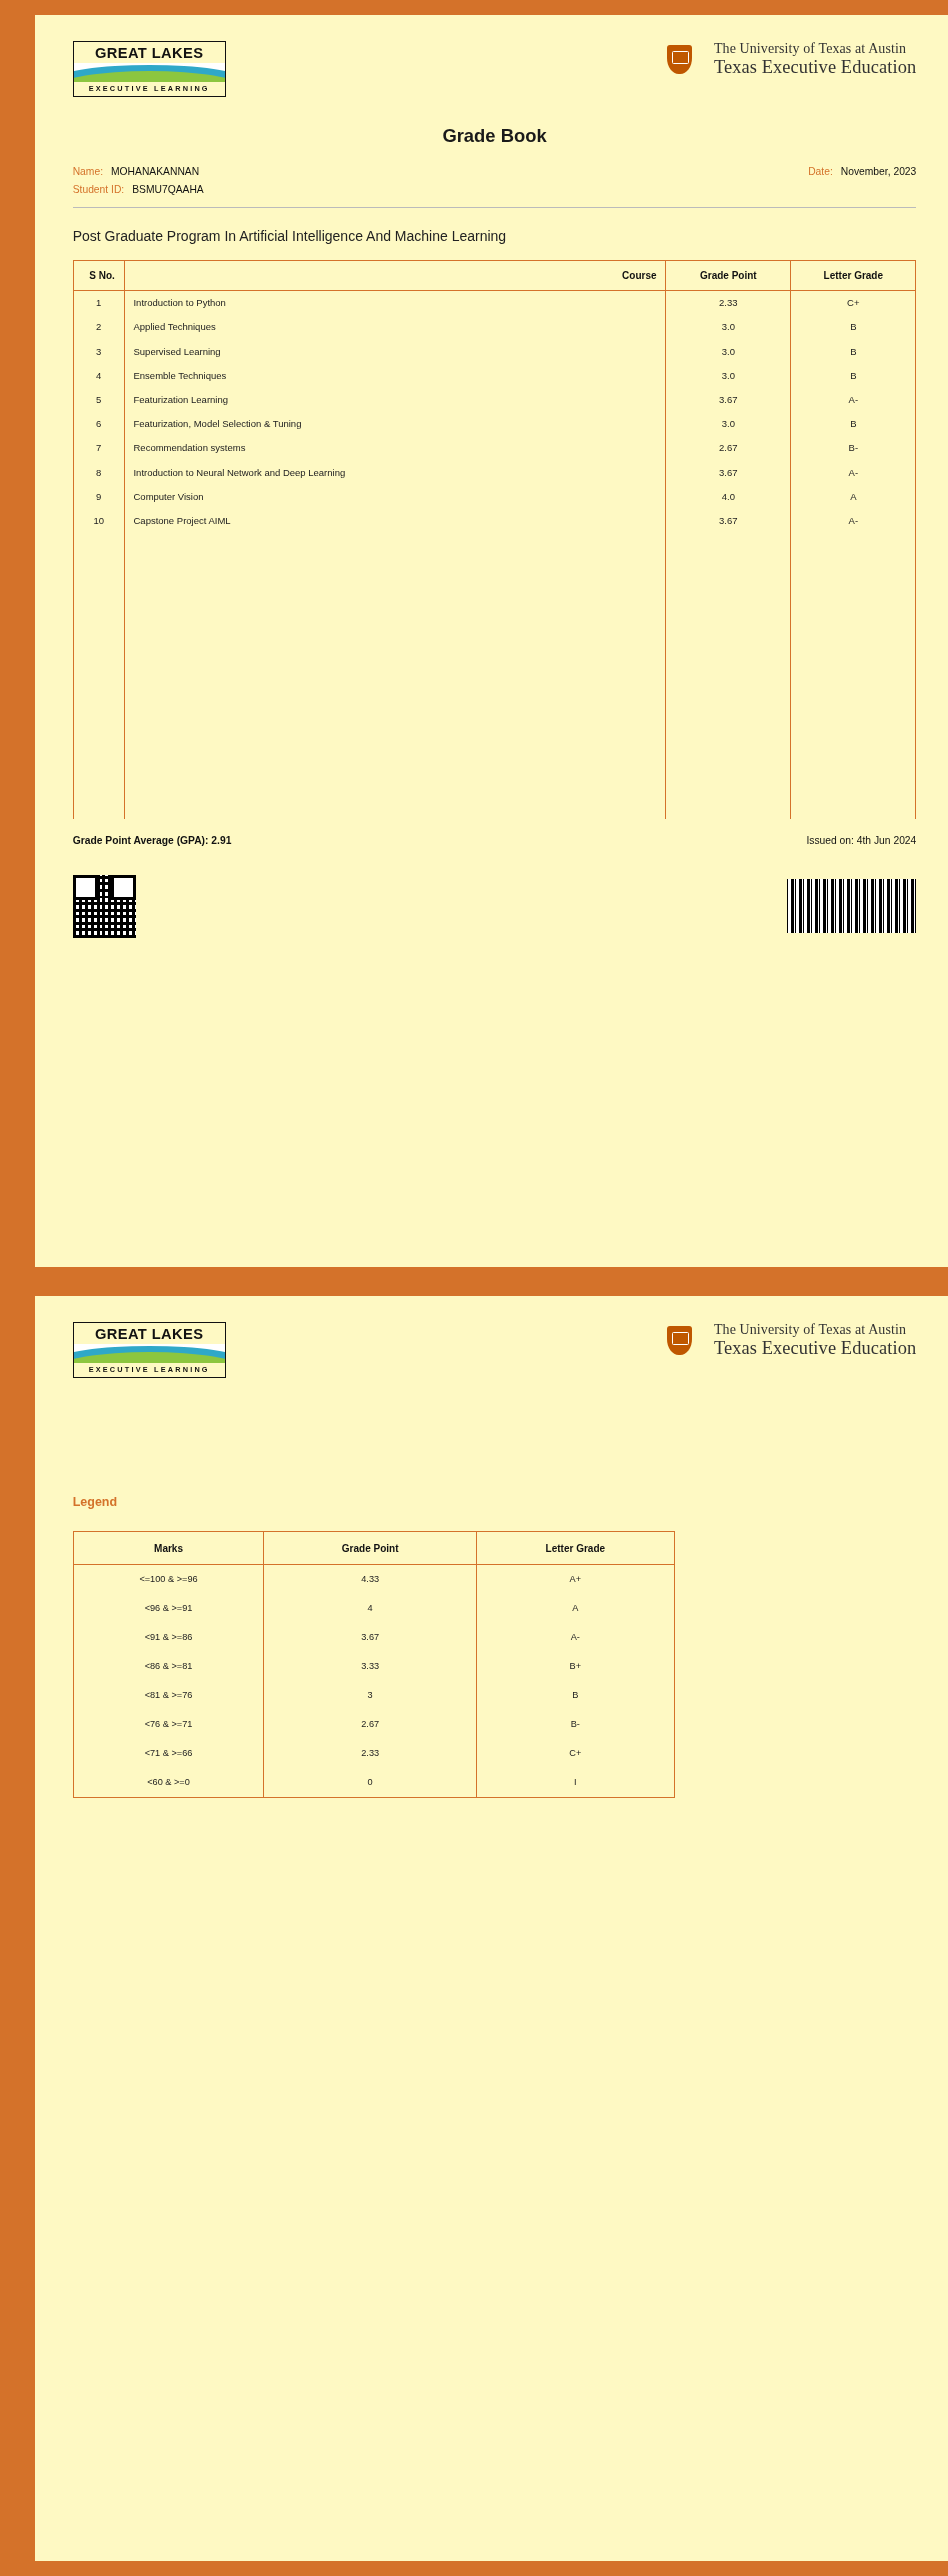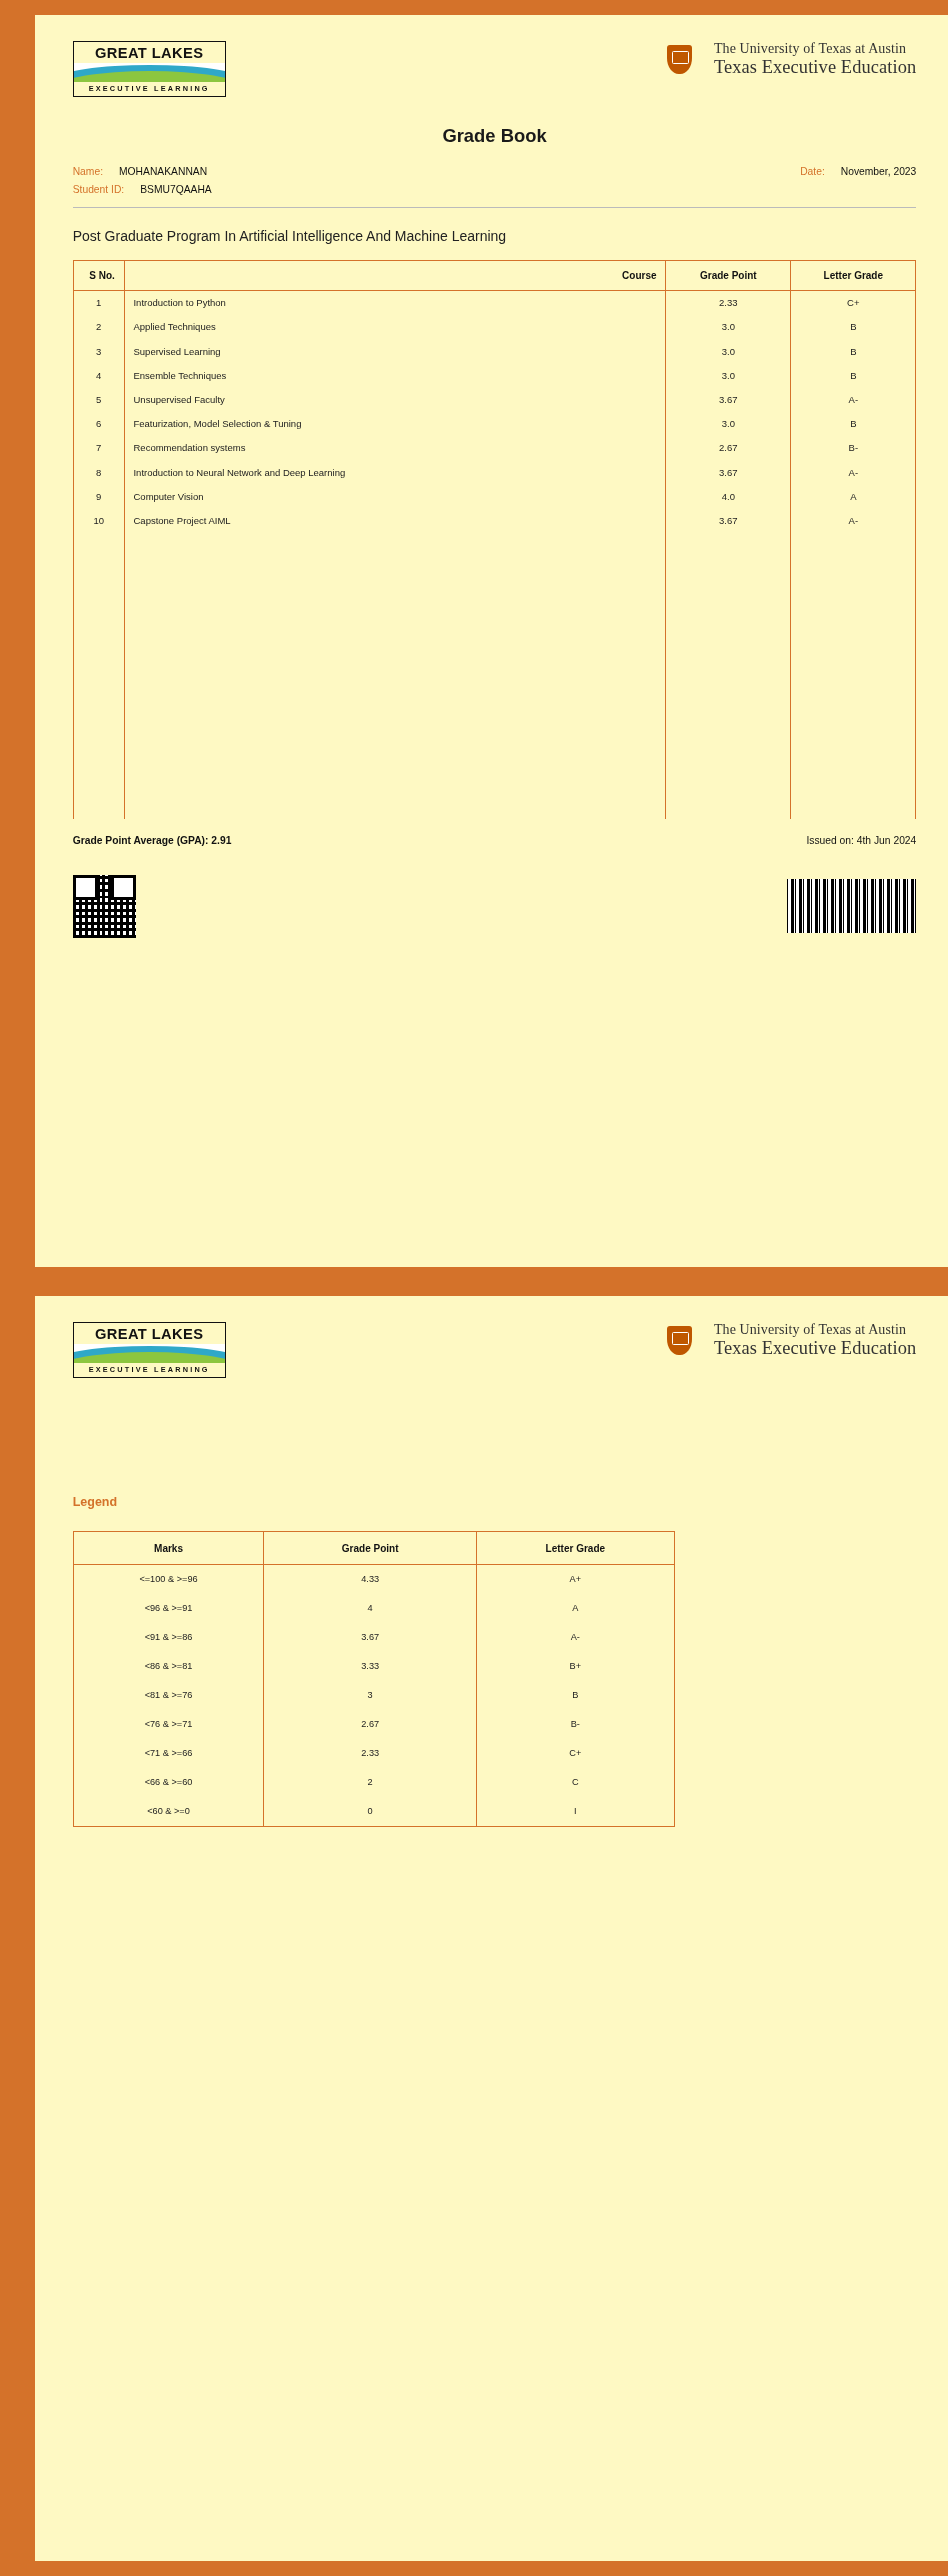--- a/index.html
+++ b/index.html
@@ -122,21 +122,21 @@
     color: #1a1a1a;
     margin-top: 28px;
   }
   .meta-row {
     display: flex;
     justify-content: space-between;
     margin-top: 19px;
     font-size: 10.3px;
   }
   .meta-left, .meta-right { display: flex; flex-direction: column; gap: 6.6px; }
-  .meta-item { display: flex; gap: 16px; }
+  .meta-item { display: flex; gap: 8px; }
   .meta-label { color: #d4722a; font-weight: normal; }
   .meta-value { color: #111; }
   .divider {
     border-bottom: 0.7px solid #bbb;
     margin-top: 11.7px;
   }
   .program-title {
     font-size: 14px;
     color: #222;
     margin-top: 20.6px;
@@ -349,21 +349,21 @@
             <td class="c-lg">B</td>
           </tr>
           <tr>
             <td class="c-sno">4</td>
             <td class="c-course">Ensemble Techniques</td>
             <td class="c-gp">3.0</td>
             <td class="c-lg">B</td>
           </tr>
           <tr>
             <td class="c-sno">5</td>
-            <td class="c-course">Unsupervised Faculty</td>
+            <td class="c-course">Featurization Learning</td>
             <td class="c-gp">3.67</td>
             <td class="c-lg">A-</td>
           </tr>
           <tr>
             <td class="c-sno">6</td>
             <td class="c-course">Featurization, Model Selection &amp; Tuning</td>
             <td class="c-gp">3.0</td>
             <td class="c-lg">B</td>
           </tr>
           <tr>
@@ -474,25 +474,20 @@
             <td class="lg-marks">&lt;76 &amp; &gt;=71</td>
             <td class="lg-gp">2.67</td>
             <td class="lg-letter">B-</td>
           </tr>
           <tr>
             <td class="lg-marks">&lt;71 &amp; &gt;=66</td>
             <td class="lg-gp">2.33</td>
             <td class="lg-letter">C+</td>
           </tr>
           <tr>
-            <td class="lg-marks">&lt;66 &amp; &gt;=60</td>
-            <td class="lg-gp">2</td>
-            <td class="lg-letter">C</td>
-          </tr>
-          <tr>
             <td class="lg-marks">&lt;60 &amp; &gt;=0</td>
             <td class="lg-gp">0</td>
             <td class="lg-letter">I</td>
           </tr>
         </tbody>
     </table>
 
   </div>
 </div>
 

